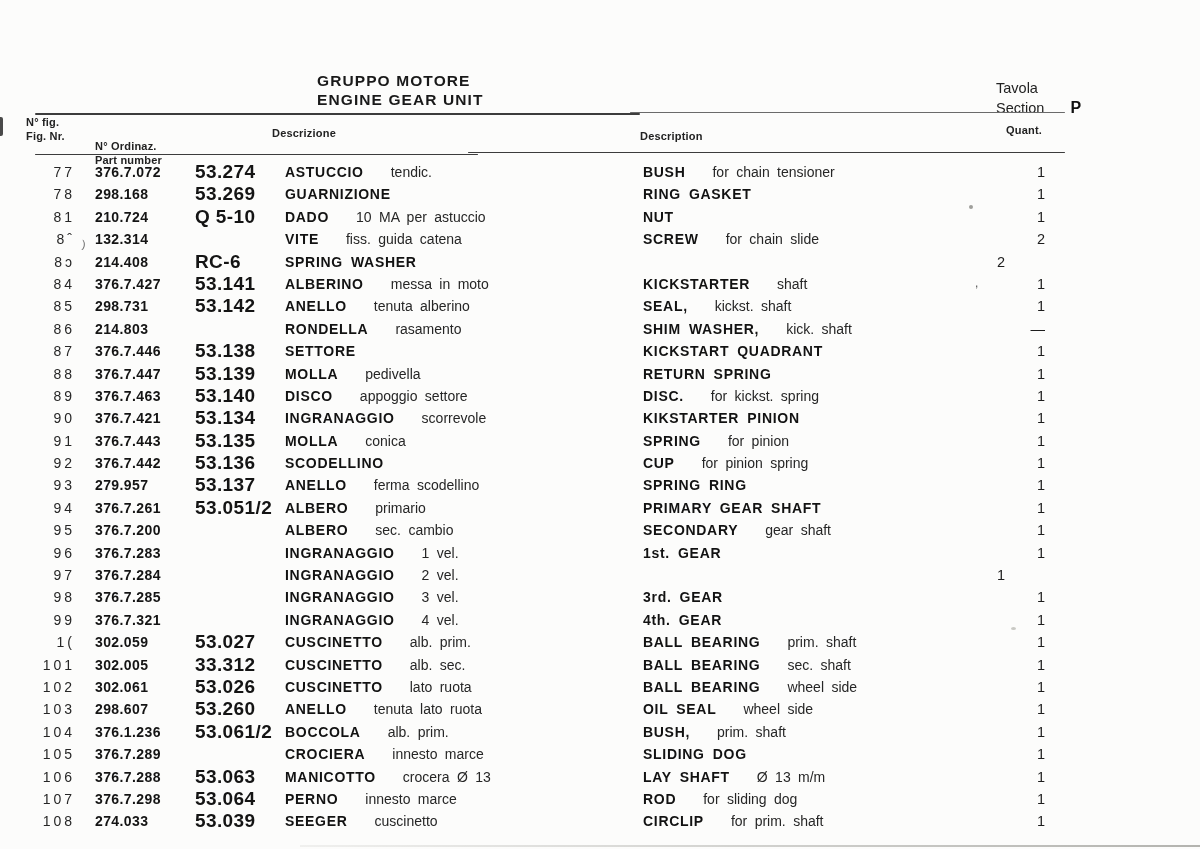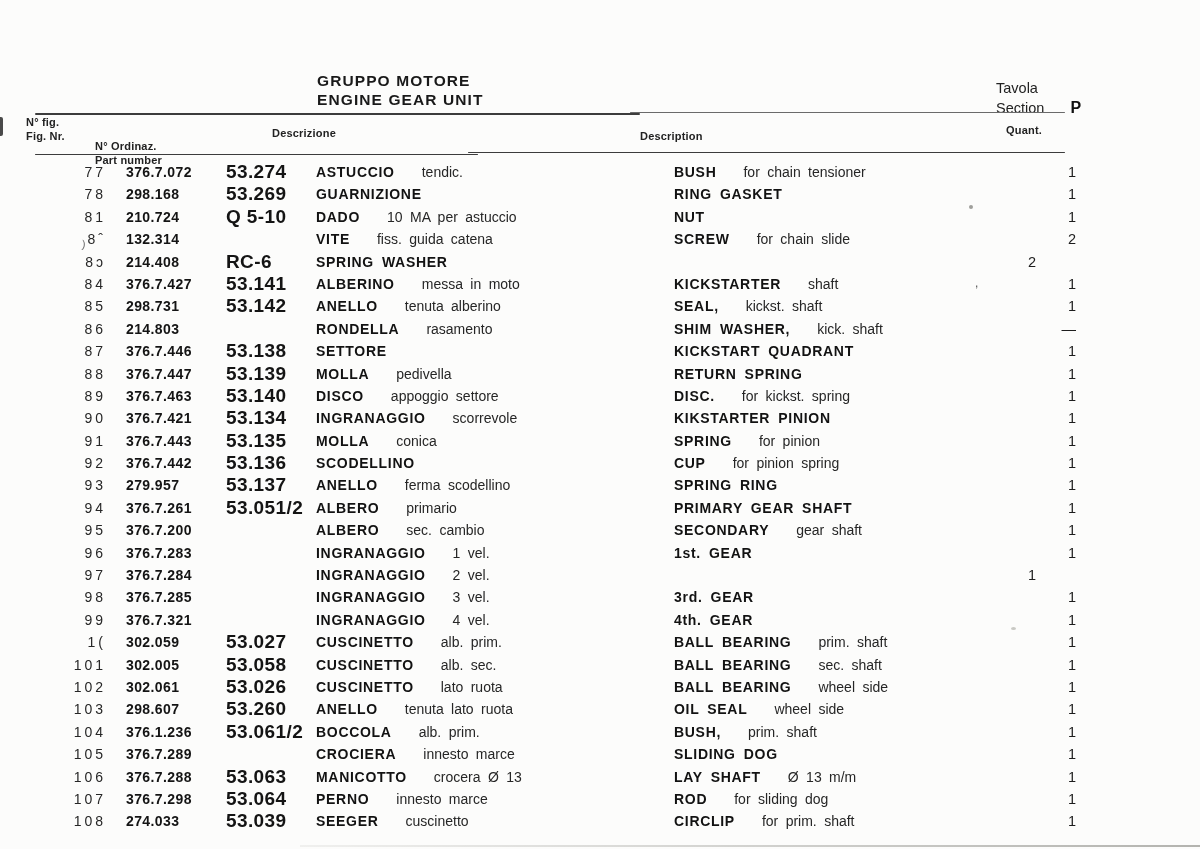--- a/index.html
+++ b/index.html
@@ -56,21 +56,20 @@
   .h-desc { left: 640px; top: 130px; }
   .h-qty  { left: 1000px; top: 124px; width: 48px; text-align: center; }
 
   
   .rows { position: absolute; left: 35px; top: 161px; width: 1010px; }
   .row {
     display: grid;
     grid-template-columns: 40px 20px 100px 90px 358px 362px 40px;
     height: 22.4px; line-height: 22.4px; align-items: center;
     white-space: nowrap;
-    margin-left: 31px;
   }
   .c-fig  { text-align: right; font-size: 14px; letter-spacing: 3px; color: #262626; }
   .c-part { font-weight: 700; font-size: 14px; letter-spacing: .4px; color: #141414; }
   .c-code { font-weight: 700; font-size: 19px; letter-spacing: .4px; color: #141414; }
   .c-it, .c-en { font-size: 14px; word-spacing: 3.5px; color: #262626; }
   .c-it .lead, .c-en .lead { font-weight: 700; letter-spacing: .7px; color: #121212; }
   .c-it .rest, .c-en .rest { margin-left: 7px; padding-left: 20px; }
   .c-qty { text-align: right; font-size: 14.5px; color: #1d1d1d; }
 
   
@@ -336,21 +335,21 @@
     <span class="c-code">53.027</span>
     <span class="c-it"><span class="lead">CUSCINETTO</span><span class="rest">alb. prim.</span></span>
     <span class="c-en"><span class="lead">BALL BEARING</span><span class="rest">prim. shaft</span></span>
     <span class="c-qty">1</span>
   </div>
 
   <div class="row">
     <span class="c-fig">101</span>
     <span class="c-gap"></span>
     <span class="c-part">302.005</span>
-    <span class="c-code">53.058</span>
+    <span class="c-code">33.312</span>
     <span class="c-it"><span class="lead">CUSCINETTO</span><span class="rest">alb. sec.</span></span>
     <span class="c-en"><span class="lead">BALL BEARING</span><span class="rest">sec. shaft</span></span>
     <span class="c-qty">1</span>
   </div>
 
   <div class="row">
     <span class="c-fig">102</span>
     <span class="c-gap"></span>
     <span class="c-part">302.061</span>
     <span class="c-code">53.026</span>

